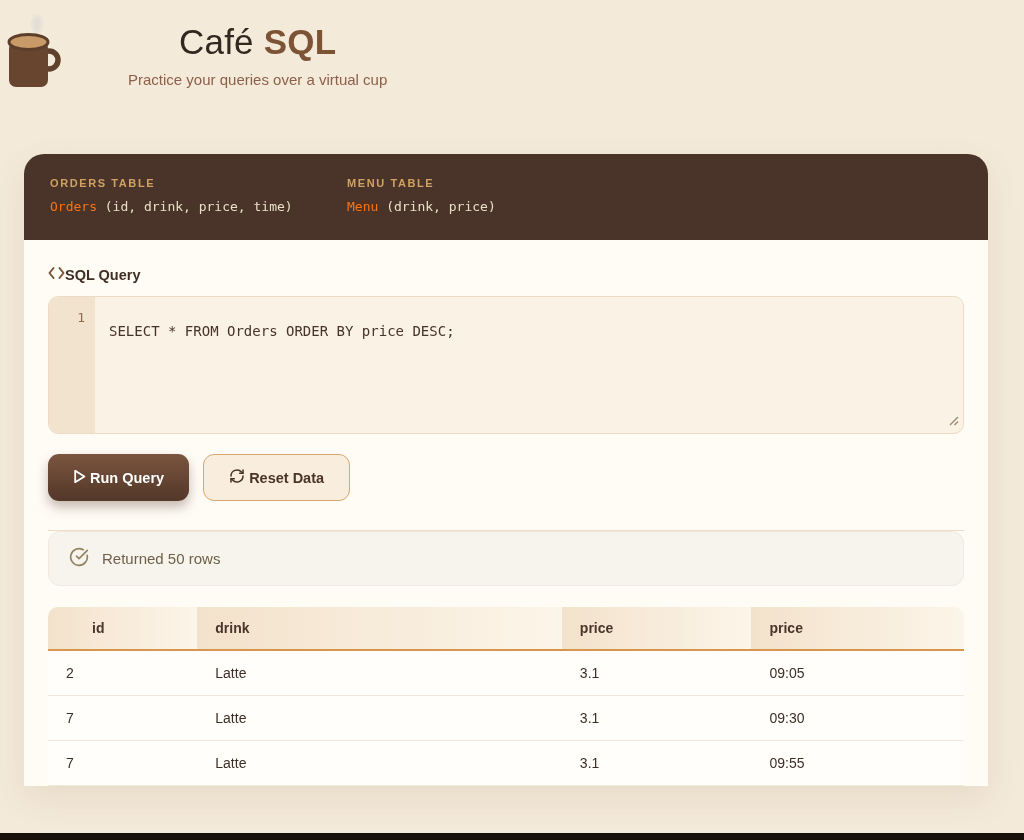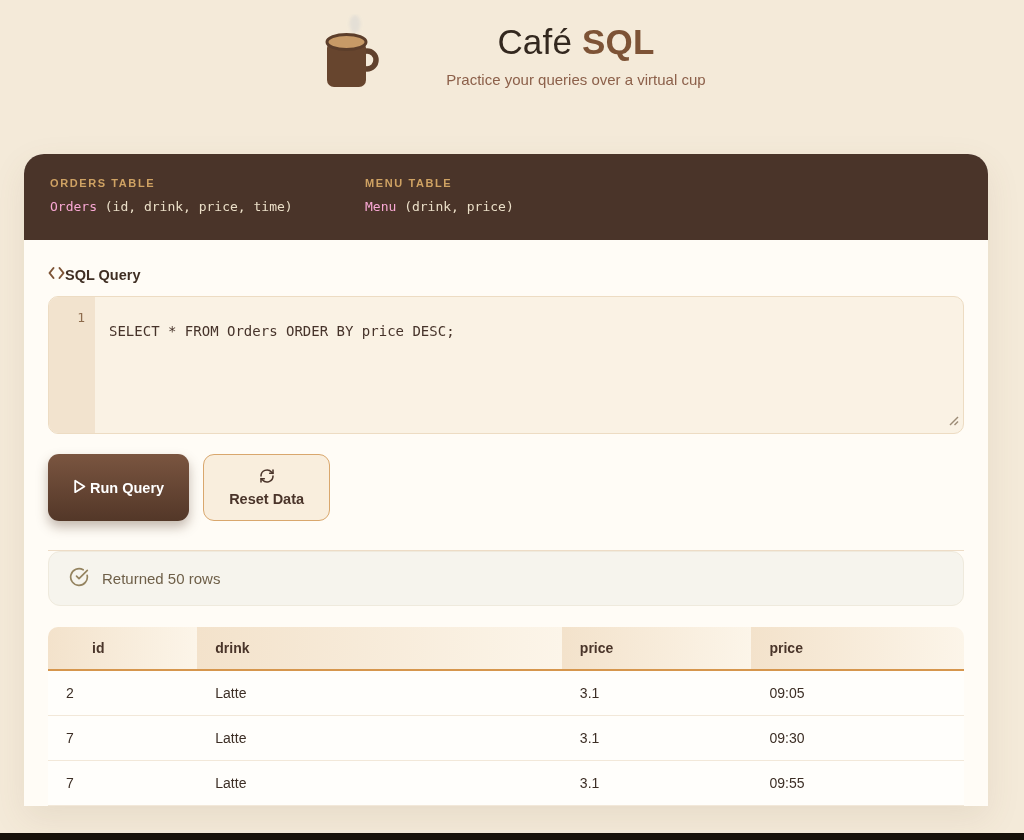--- a/index.html
+++ b/index.html
@@ -7,21 +7,20 @@
   body {
     background:#f4ead9;
     font-family:"Liberation Sans", sans-serif;
     position:relative;
   }
 
   
   .app-header {
     padding-top:6px;
     display:flex;
-    justify-content:center;
     align-items:center;
     gap:62px;
     height:104px;
   }
   .title-block { text-align:center; }
   .app-title {
     font-size:35px;
     font-weight:400;
     color:#33281f;
     letter-spacing:.2px;
@@ -41,36 +40,36 @@
     border-radius:20px 20px 0 0;
     box-shadow:0 12px 34px rgba(122,90,58,.10);
     min-height:600px;
   }
 
   .schema-bar {
     background:#4a3429;
     border-radius:20px 20px 0 0;
     padding:23px 26px 26px;
     display:flex;
-    gap:60px;
+    gap:42px;
   }
   .schema-col { min-width:255px; }
   .schema-label {
     font-size:11px;
     font-weight:700;
     letter-spacing:1.6px;
     color:#cfa263;
     margin-bottom:10px;
   }
   .schema-def {
     font-family:"DejaVu Sans Mono", monospace;
     font-size:13px;
     color:#ebdfc8;
   }
-  .schema-def .tbl-name { color:#f9a8d4; }
+  .schema-def .tbl-name { color:#f97316; }
 
   .card-body { padding:26px 24px 0; }
 
   .section-label {
     display:flex;
     align-items:center;
     font-size:14.5px;
     font-weight:700;
     color:#3f2e23;
   }
@@ -124,21 +123,20 @@
   .btn-run {
     border:none;
     color:#ffffff;
     background:linear-gradient(180deg,#7a5540,#533728);
     box-shadow:0 6px 12px rgba(84,56,40,.35);
   }
   .btn-reset {
     background:#f9eedd;
     border:1.5px solid #d9a76d;
     color:#4a342a;
-    flex-direction:column;
   }
 
   .divider {
     margin-top:29px;
     border:none;
     border-top:1.5px solid #eddcc6;
   }
 
   
   .status-bar {

